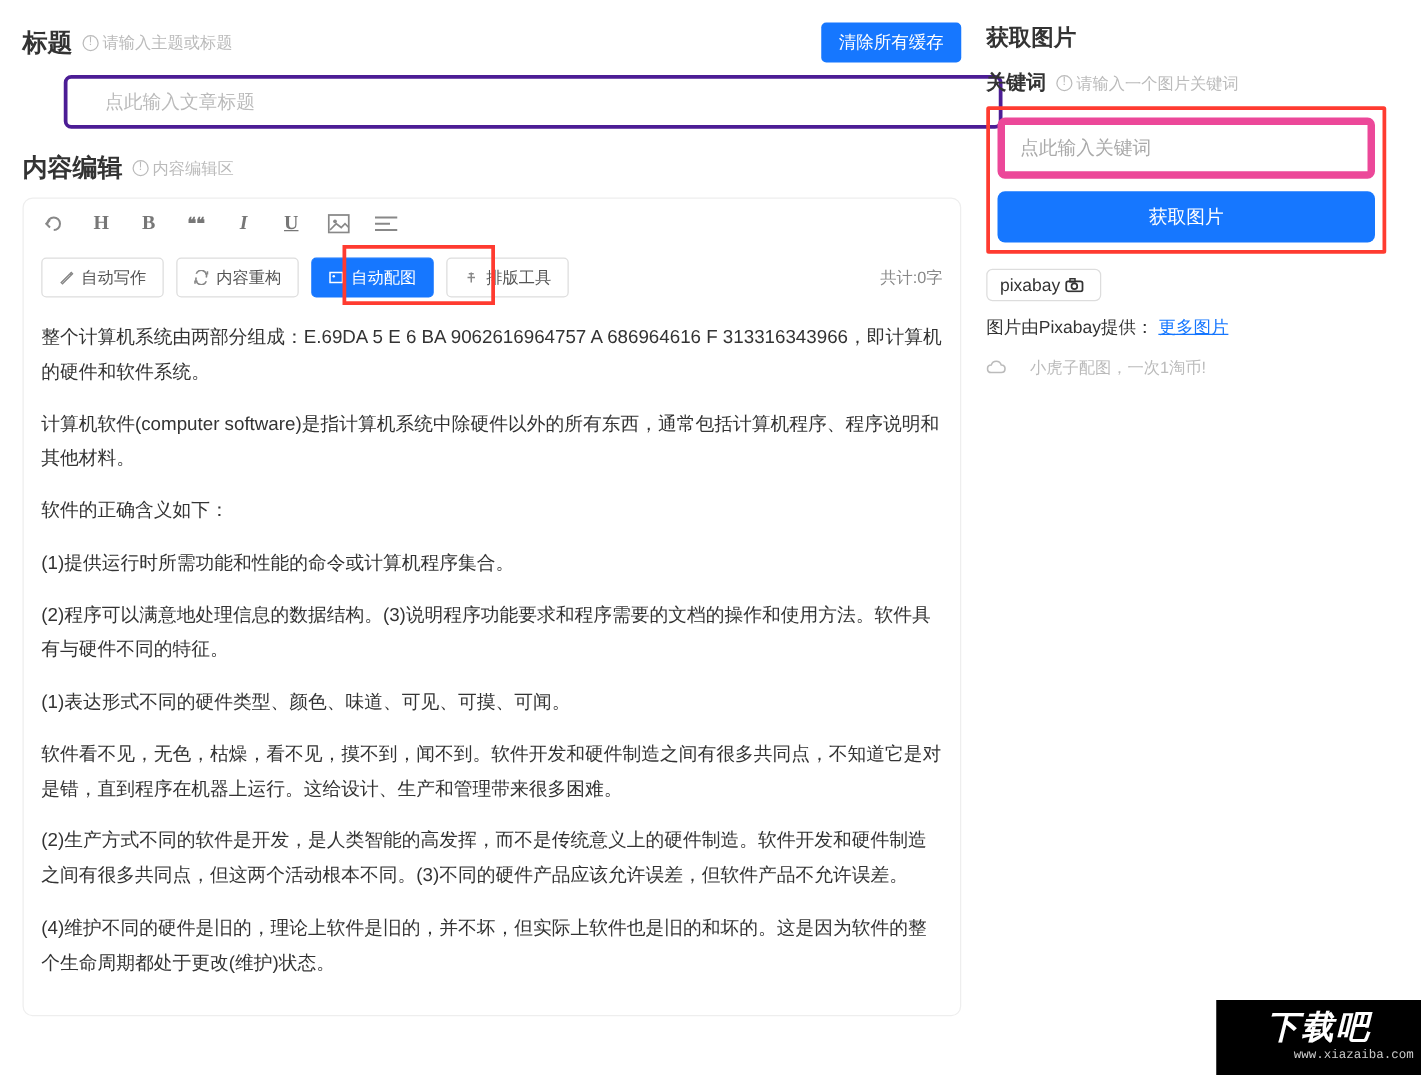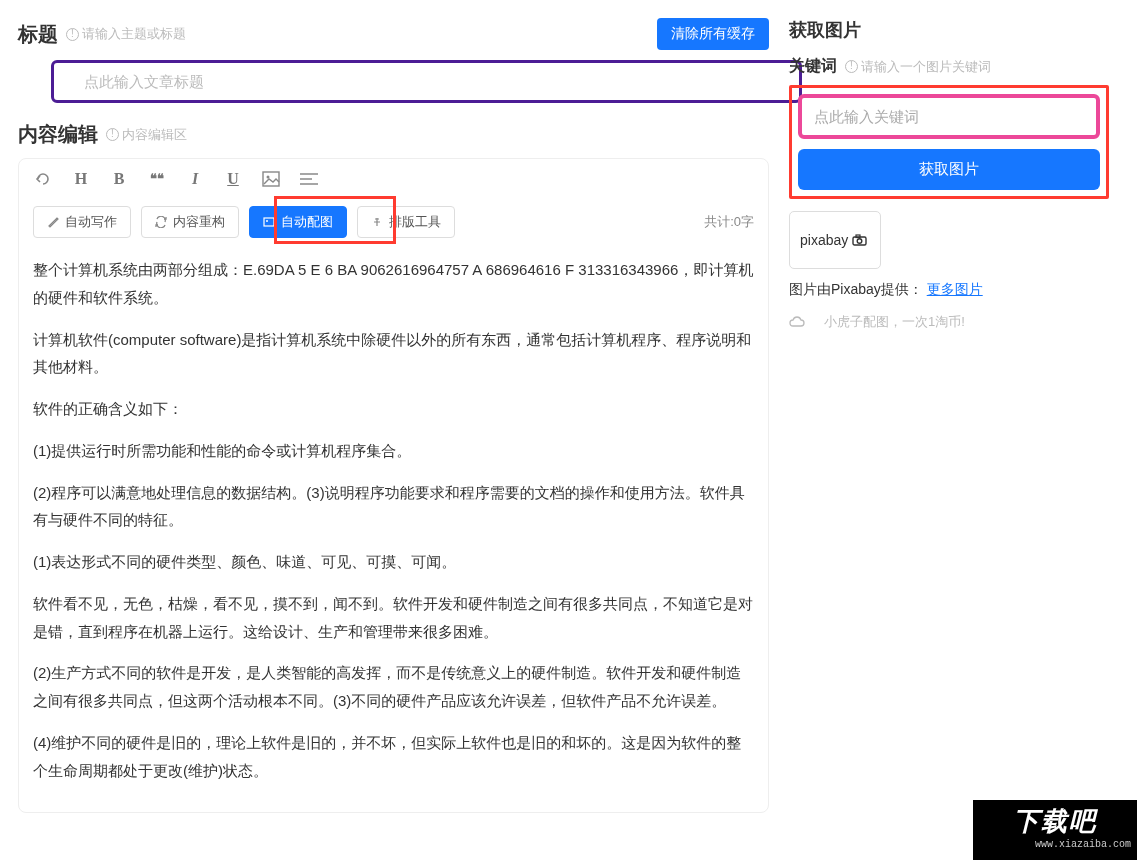--- a/index.html
+++ b/index.html
@@ -30,28 +30,28 @@
 .highlight-box { position: absolute; border: 3px solid #ff3b30; pointer-events: none; }
 .highlight-1 { top: -4px; left: 255px; width: 122px; height: 48px; }
 .word-count { margin-left: auto; font-size: 13px; color: #888; }
 
 .content-body { padding: 4px 14px 14px 14px; font-size: 15px; line-height: 1.85; color: #333; }
 .content-body p { margin-bottom: 14px; }
 .right-title { font-size: 18px; font-weight: 600; color: #333; margin-bottom: 14px; }
 .right-sub { font-size: 16px; font-weight: 600; color: #333; display: flex; align-items: center; gap: 8px; margin-bottom: 8px; }
 
 .keyword-box { border: 3px solid #ff3b30; padding: 6px; border-radius: 2px; margin-bottom: 12px; }
-.keyword-input { width: 100%; padding: 10px 12px; border: 4px solid #ec4899; border-radius: 6px; font-size: 15px; color: #333; outline: none; margin-bottom: 10px; }
+.keyword-input { width: 100%; padding: 10px 12px; border: 6px solid #ec4899; border-radius: 6px; font-size: 15px; color: #333; outline: none; margin-bottom: 10px; }
 .keyword-input::placeholder { color: #aaa; }
 .fetch-btn { width: 100%; padding: 11px; background: #1677ff; color: #fff; border: none; border-radius: 6px; font-size: 15px; cursor: pointer; }
 
 .pending-box { border: 1px solid #e5e5e5; border-radius: 6px; padding: 9px; text-align: center; font-size: 14px; color: #666; display: flex; justify-content: center; align-items: center; gap: 6px; margin-bottom: 16px; }
 .circle-icon { width: 13px; height: 13px; border: 1.5px solid #888; border-radius: 50%; display: inline-block; }
 
-.pixabay-badge { display: inline-flex; align-items: center; gap: 4px; padding: 20px 10px; border: 1px solid #ddd; border-radius: 5px; font-size: 14px; color: #333; font-family: Arial, sans-serif; margin-bottom: 12px; }
+.pixabay-badge { display: inline-flex; align-items: center; gap: 4px; padding: 4px 10px; border: 1px solid #ddd; border-radius: 5px; font-size: 14px; color: #333; font-family: Arial, sans-serif; margin-bottom: 12px; }
 
 .credit-line { font-size: 14px; color: #333; margin-bottom: 14px; }
 .credit-line a { color: #1677ff; }
 
 .tip-line { font-size: 13px; color: #bbb; display: flex; align-items: center; gap: 19px; }
 
 .watermark { position: absolute; right: 0; bottom: 0; width: 164px; height: 60px; background: #000; color: #fff; font-family: Liberation Mono, monospace; }
 .watermark-top { font-size: 26px; font-weight: bold; letter-spacing: 2px; text-align: center; padding-top: 4px; font-style: italic; }
 .watermark-bottom { font-size: 10px; text-align: right; padding-right: 6px; color: #ccc; }
 

